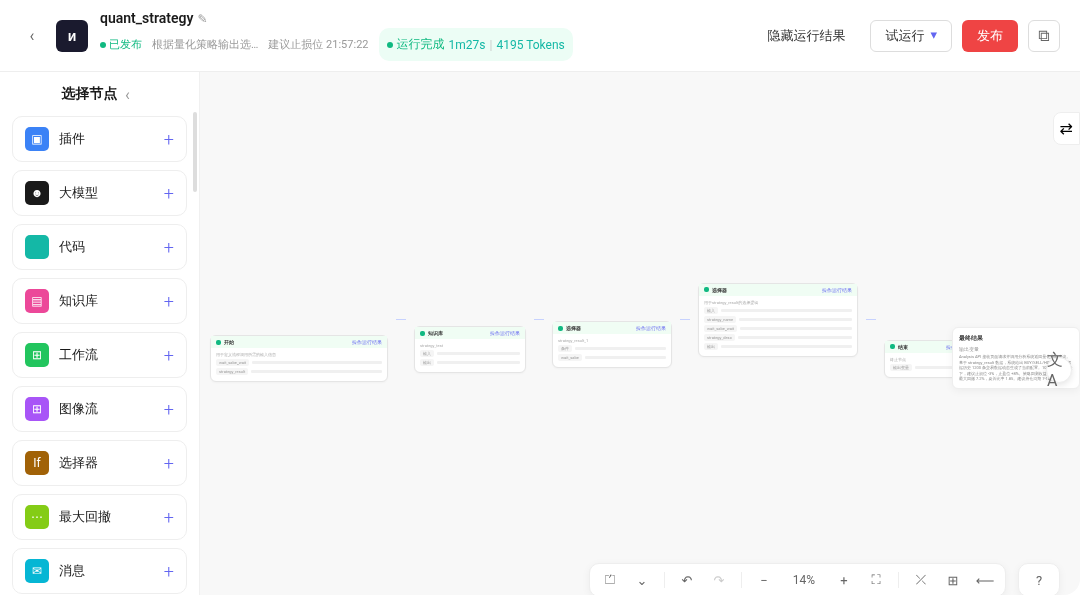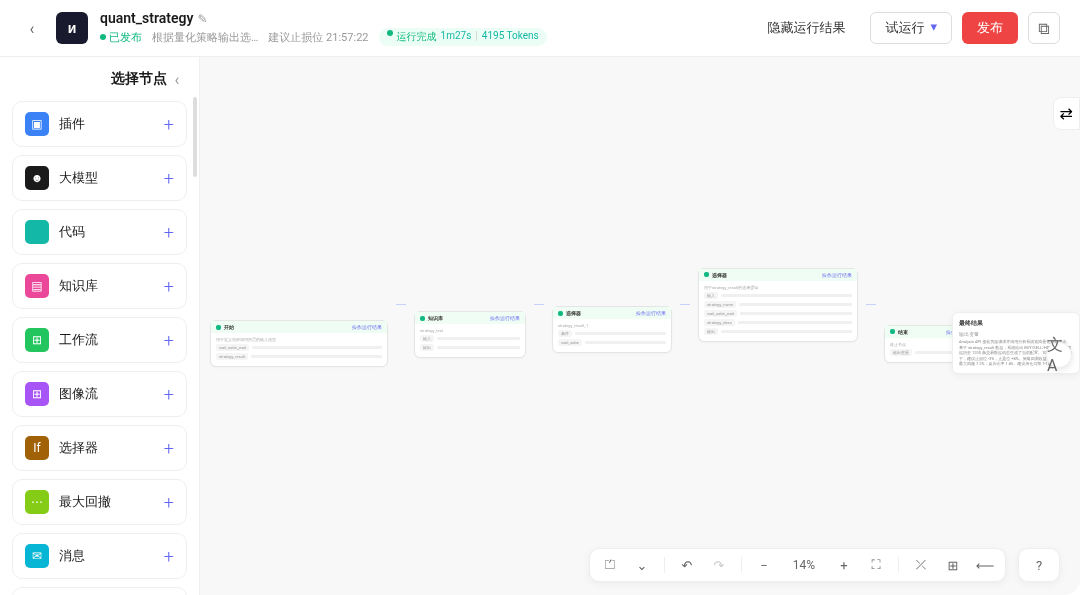--- a/index.html
+++ b/index.html
@@ -7,34 +7,34 @@
 .header{display:flex;align-items:center;padding:10px 20px;gap:12px;border-bottom:1px solid #eee}
 .back-btn{width:24px;height:24px;display:flex;align-items:center;justify-content:center;cursor:pointer;color:#666}
 .app-icon{width:32px;height:32px;background:#1a1a2e;border-radius:6px;display:flex;align-items:center;justify-content:center;color:#fff;font-size:14px;font-weight:600}
 .title-block{flex:1}
 .title-row{display:flex;align-items:flex-end;gap:4px}
 .title{font-size:14px;font-weight:600;color:#1a1a1a}
 .edit-icon{color:#999;font-size:12px}
 .status-row{display:flex;align-items:center;gap:10px;margin-top:2px;font-size:11px;color:#999}
 .status-badge{display:flex;align-items:center;gap:3px}
 .dot-green{width:6px;height:6px;background:#10b981;border-radius:50%}
-.run-badge{display:flex;align-items:flex-start;gap:4px;padding:2px 8px;background:#ecfdf5;border-radius:10px;color:#10b981;font-size:10px}
+.run-badge{display:flex;align-items:center;gap:4px;padding:8px 8px;background:#ecfdf5;border-radius:10px;color:#10b981;font-size:12px}
 .run-badge .teal{color:#14b8a6}
 .header-actions{display:flex;align-items:center;gap:10px}
 .btn{padding:6px 14px;border-radius:6px;font-size:13px;cursor:pointer;border:1px solid transparent}
 .btn-ghost{color:#333;border-color:transparent;background:transparent}
 .btn-outline{border-color:#ddd;color:#333;display:flex;align-items:flex-start;gap:6px}
 .btn-outline .chev{color:#6366f1}
 .btn-primary{background:#ef4444;color:#fff}
 .icon-btn{width:32px;height:32px;border:1px solid #ddd;border-radius:6px;display:flex;align-items:center;justify-content:center;cursor:pointer;color:#666}
 
 .body{display:flex;height:calc(595px - 54px)}
 .sidebar{width:200px;padding:12px;background:#fff;position:relative;border-right:1px solid #f0f0f0}
 .sidebar-scroll{position:absolute;right:2px;top:40px;width:4px;height:80px;background:#ddd;border-radius:2px}
-.sidebar-header{display:flex;align-items:center;justify-content:flex-end;margin-bottom:12px}
+.sidebar-header{display:flex;align-items:center;justify-content:center;margin-bottom:12px}
 .sidebar-title{font-size:14px;font-weight:600;color:#1a1a1a}
 .collapse-icon{width:20px;height:20px;display:flex;align-items:center;justify-content:center;color:#999;cursor:pointer}
 .node-list{display:flex;flex-direction:column;gap:8px}
 .node-item{display:flex;align-items:center;gap:10px;padding:10px 12px;border:1px solid #eee;border-radius:10px;cursor:pointer;background:#fff}
 .node-icon{width:24px;height:24px;border-radius:5px;display:flex;align-items:center;justify-content:center;font-size:12px;color:#fff;flex-shrink:0}
 .node-label{flex:1;font-size:13px;color:#1a1a1a}
 .node-add{color:#6366f1;font-size:18px;font-weight:300}
 
 .canvas{flex:1;background:#f8f8f8;position:relative;overflow:hidden}
 .canvas-toolbar-right{position:absolute;top:40px;right:0;background:#fff;border:1px solid #eee;border-radius:8px 0 0 8px;padding:6px;cursor:pointer}

